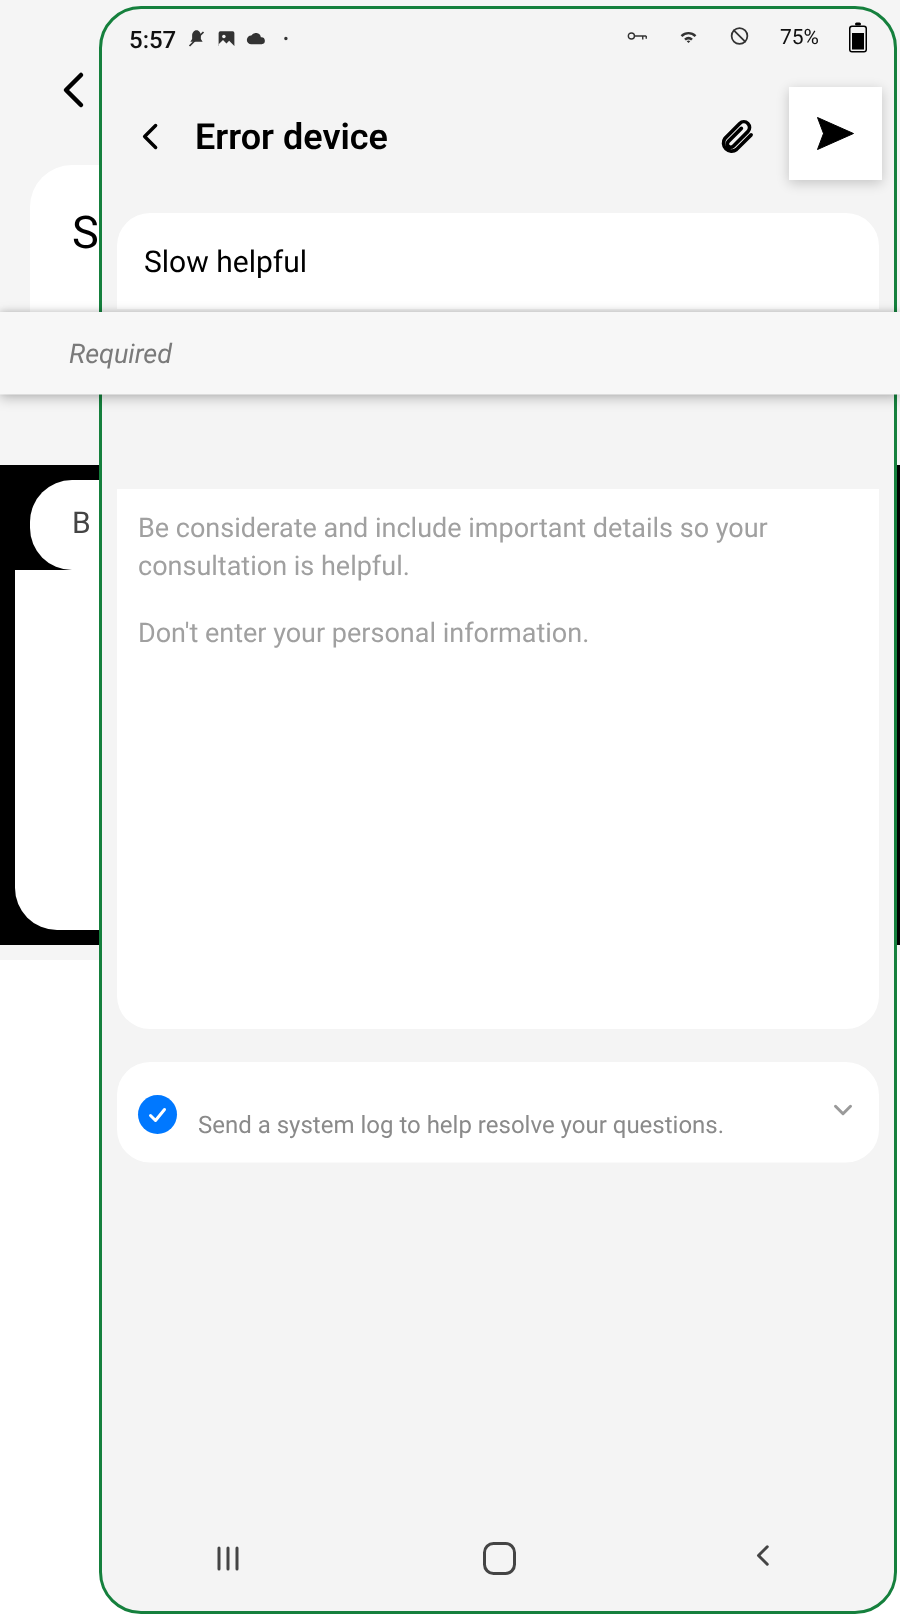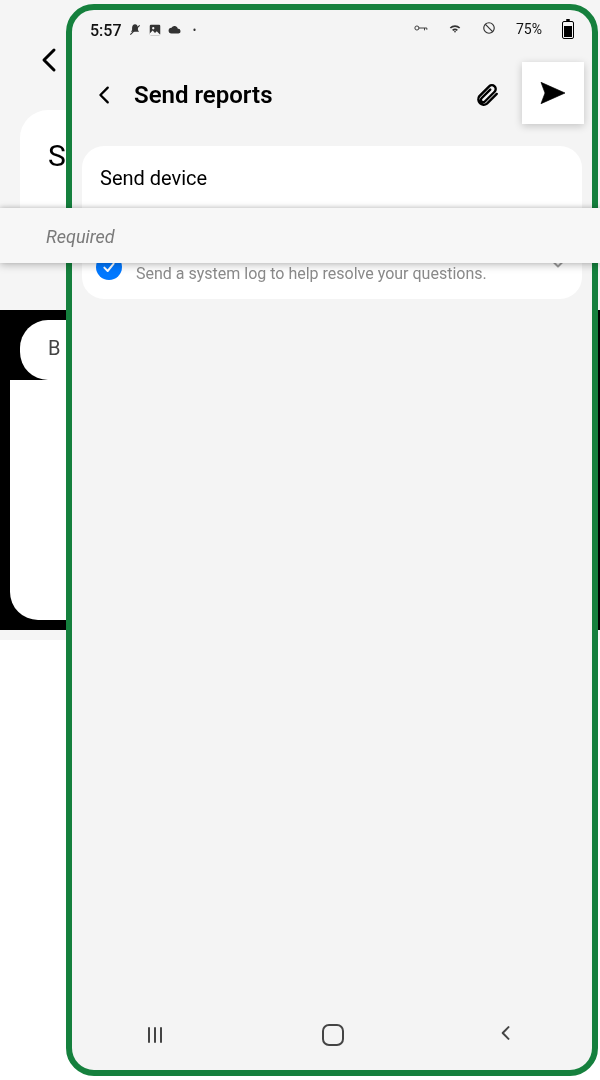--- a/index.html
+++ b/index.html
@@ -80,21 +80,21 @@
   }
 
   
   .modal {
     position: absolute;
     top: 4px;
     left: 66px;
     right: 2px;
     bottom: 4px;
     background: #f4f4f4;
-    border: 6px solid #15803d;
+    border: 2px solid #15803d;
     border-radius: 28px;
     overflow: hidden;
   }
 
   
   .status-bar {
     display: flex;
     align-items: center;
     height: 40px;
     padding: 0 18px;
@@ -358,39 +358,44 @@
       <span class="battery"></span>
     </div>
   </div>
 
   <div class="app-header">
     <div class="back-btn">
       <svg width="22" height="22" viewBox="0 0 24 24">
           <polyline points="15,4 7,12 15,20" fill="none" stroke="#000" stroke-width="2.5" stroke-linecap="round" stroke-linejoin="round"></polyline>
         </svg>
     </div>
-    <div class="app-title">Send reports</div>
+    <div class="app-title">Error device</div>
     <div class="header-actions">
       <div class="icon-btn">
         <svg width="26" height="26" viewBox="0 0 24 24">
             <path d="M21 11l-9 9a5 5 0 01-7-7l9-9a3.5 3.5 0 015 5l-9 9a2 2 0 01-3-3l8-8" fill="none" stroke="#000" stroke-width="2.2" stroke-linecap="round"></path>
           </svg>
       </div>
       <div class="send-box">
         <svg width="32" height="32" viewBox="0 0 24 24">
             <path d="M3 20l18-8L3 4l3 8-3 8z M6 12h11" fill="#000" stroke="#000" stroke-width="0.5"></path>
           </svg>
       </div>
     </div>
   </div>
 
   <div class="category-row">
-    <span>Send device</span>
-  </div>
-
+    <span>Slow helpful</span>
+  </div>
+
+  <div class="textarea-card">
+    <div>Be considerate and include important details so your consultation is helpful.</div>
+    <div style="height:20px"></div>
+    <div>Don't enter your personal information.</div>
+  </div>
 
   <div class="syslog-card">
     <div class="check-circle">
       <svg width="16" height="16" viewBox="0 0 24 24">
           <polyline points="5,13 10,18 19,7" fill="none" stroke="#fff" stroke-width="3" stroke-linecap="round" stroke-linejoin="round"></polyline>
         </svg>
     </div>
     <div class="syslog-text">
       <div class="t2">Send a system log to help resolve your questions.</div>
     </div>

